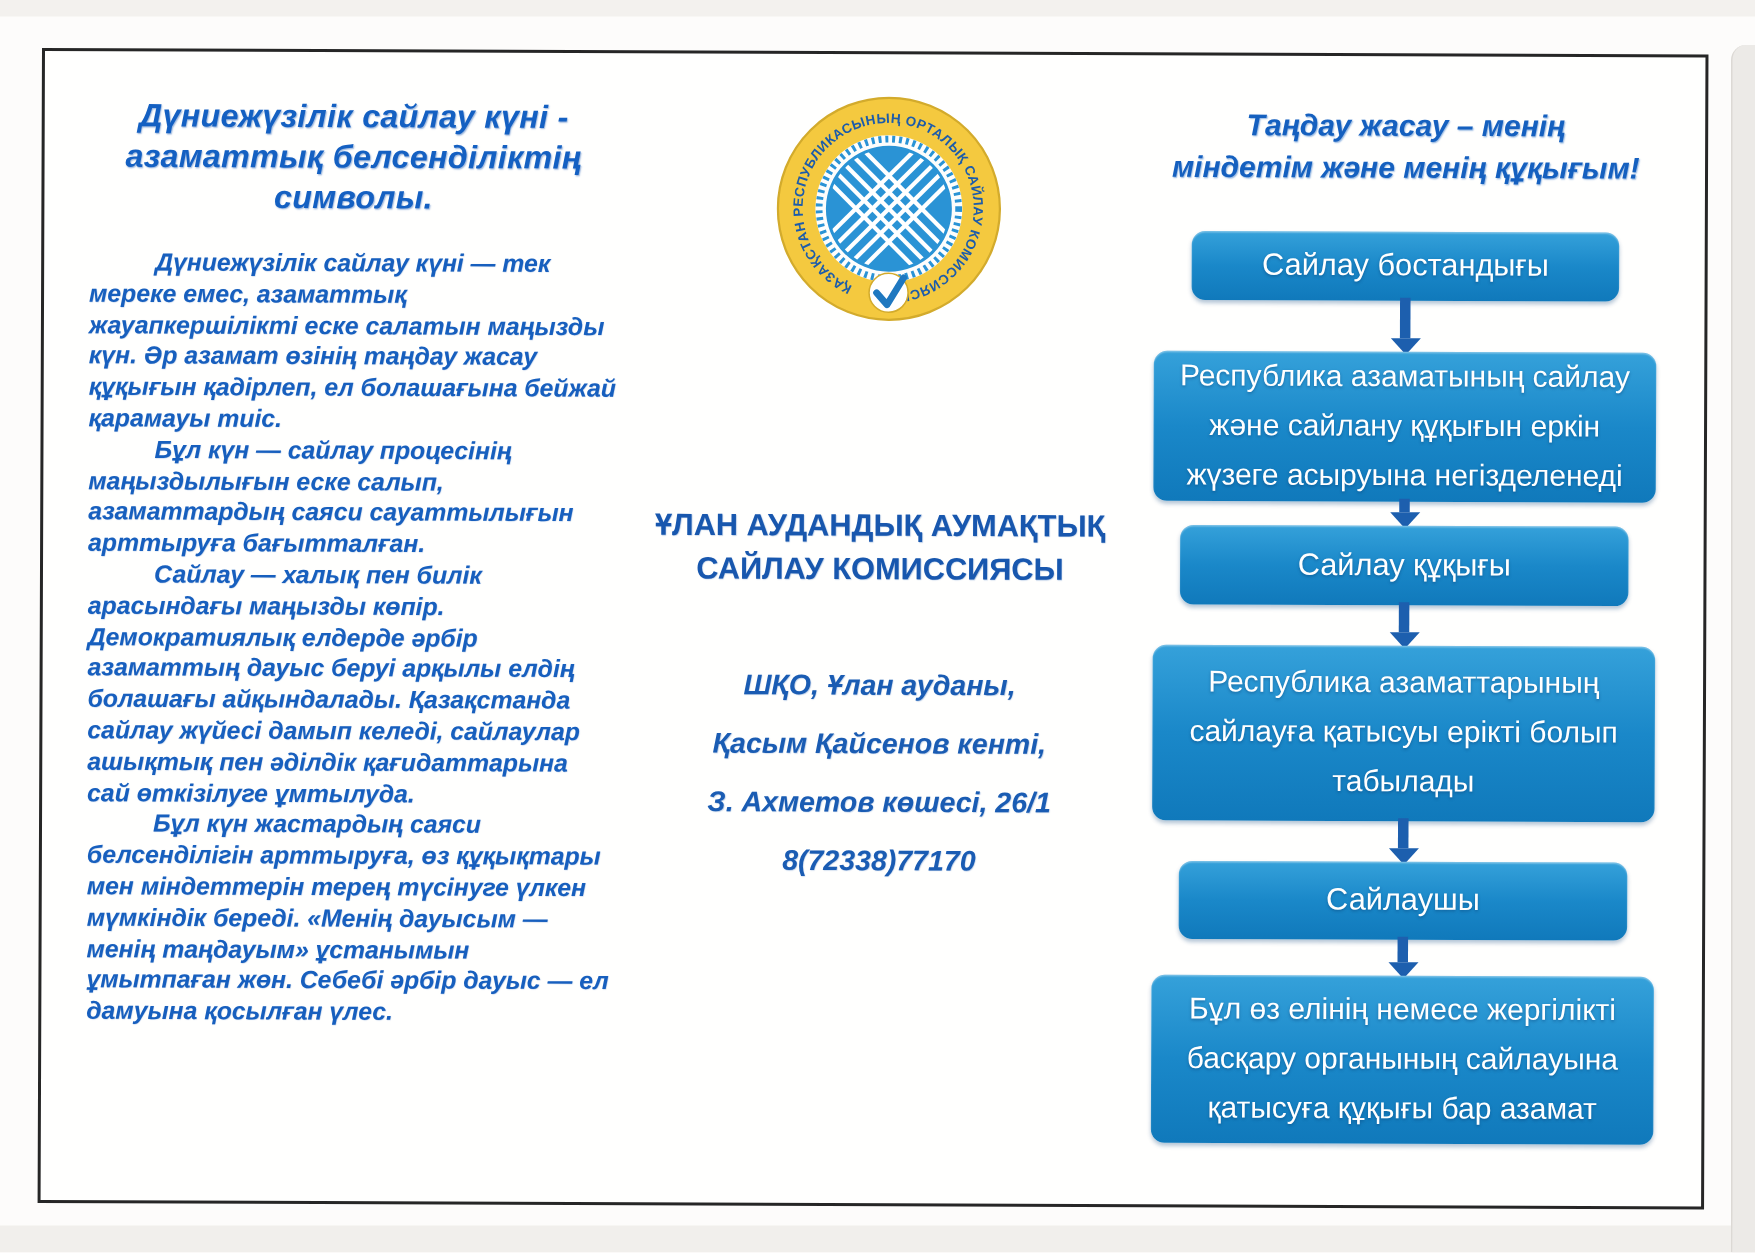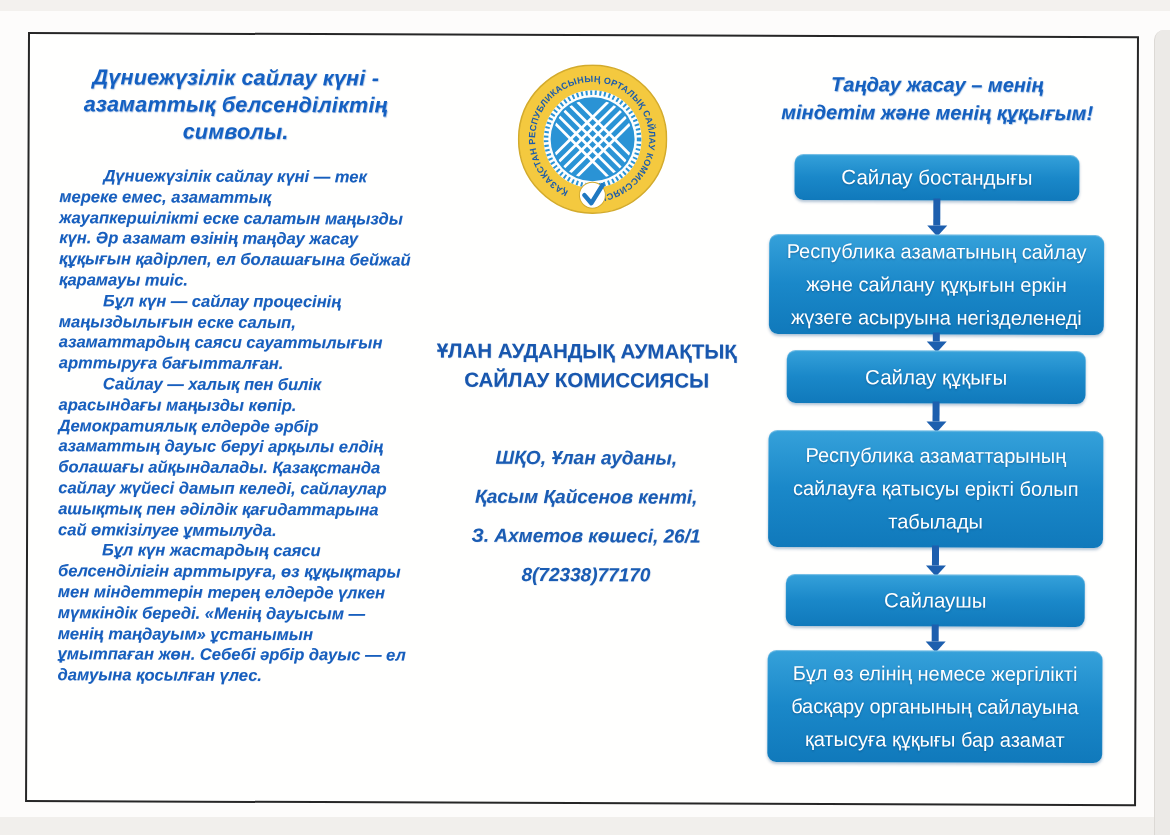--- a/index.html
+++ b/index.html
@@ -103,21 +103,21 @@
   <div class="col-left">
     <div class="left-title">
       <span>Дүниежүзілік сайлау күні -</span>
       <span>азаматтық белсенділіктің</span>
       <span>символы.</span>
     </div>
     <div class="left-body">
       <p>Дүниежүзілік сайлау күні — тек мереке емес, азаматтық жауапкершілікті еске салатын маңызды күн. Әр азамат өзінің таңдау жасау құқығын қадірлеп, ел болашағына бейжай қарамауы тиіс.</p>
       <p>Бұл күн — сайлау процесінің маңыздылығын еске салып, азаматтардың саяси сауаттылығын арттыруға бағытталған.</p>
       <p>Сайлау — халық пен билік арасындағы маңызды көпір. Демократиялық елдерде әрбір азаматтың дауыс беруі арқылы елдің болашағы айқындалады. Қазақстанда сайлау жүйесі дамып келеді, сайлаулар ашықтық пен әділдік қағидаттарына сай өткізілуге ұмтылуда.</p>
-      <p>Бұл күн жастардың саяси белсенділігін арттыруға, өз құқықтары мен міндеттерін терең елдерде үлкен мүмкіндік береді. «Менің дауысым — менің таңдауым» ұстанымын ұмытпаған жөн. Себебі әрбір дауыс — ел дамуына қосылған үлес.</p>
+      <p>Бұл күн жастардың саяси белсенділігін арттыруға, өз құқықтары мен міндеттерін терең түсінуге үлкен мүмкіндік береді. «Менің дауысым — менің таңдауым» ұстанымын ұмытпаған жөн. Себебі әрбір дауыс — ел дамуына қосылған үлес.</p>
     </div>
   </div>
 
   <div class="col-center">
     <svg class="emblem" viewBox="0 0 150 150">
       <defs>
         <path id="ringPath" d="M 50.9 126.7 A 57 57 0 1 1 51.8 127.1" fill="none"></path>
         <clipPath id="innerClip">
             <circle cx="75" cy="75" r="40"></circle>
           </clipPath>

